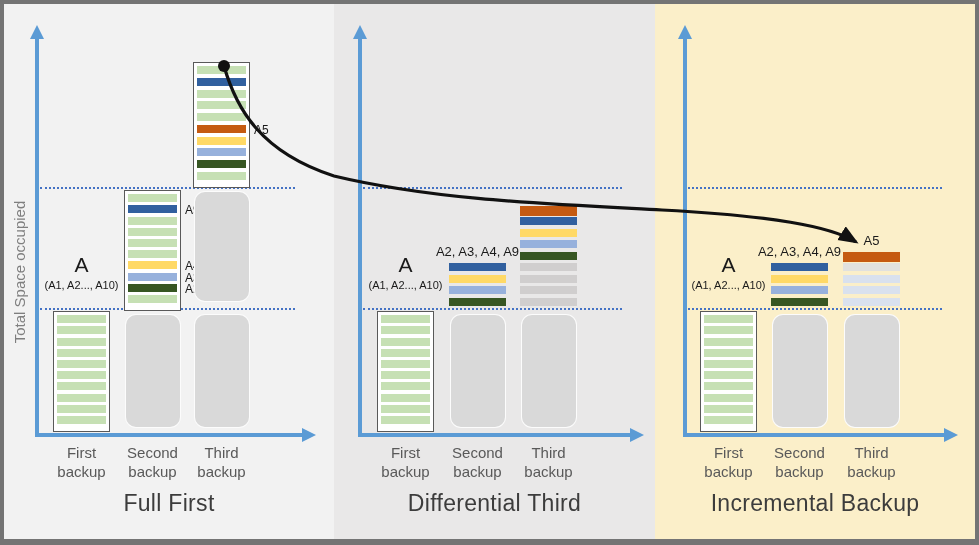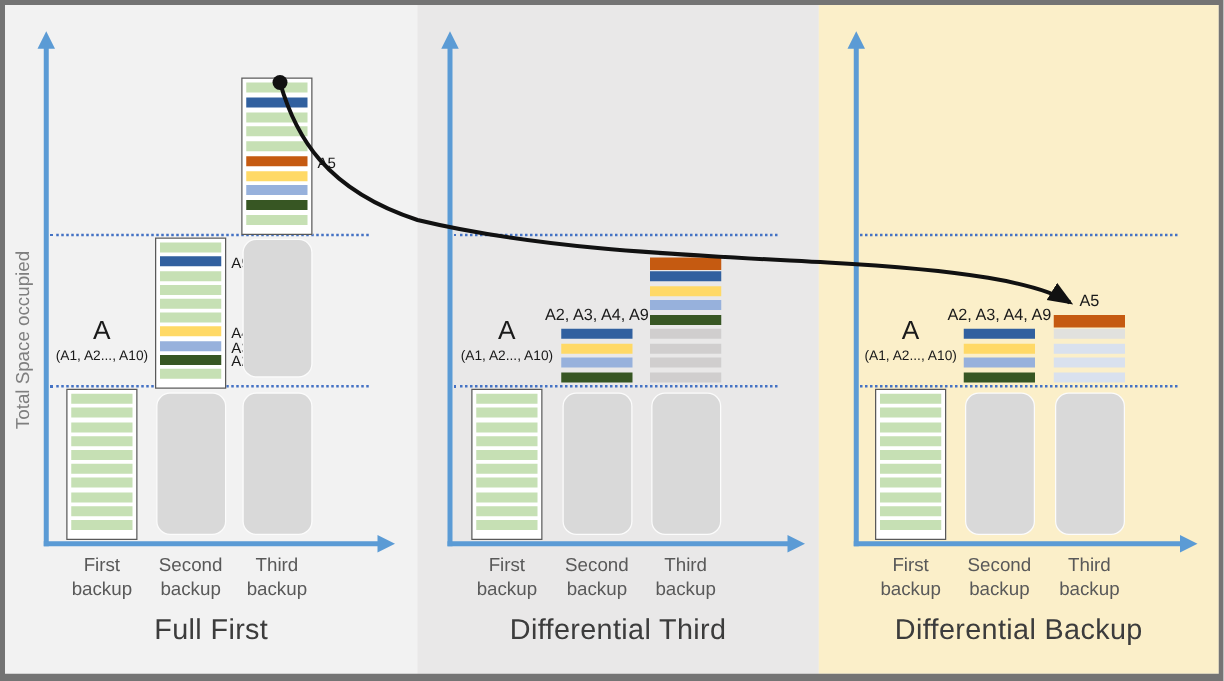--- a/index.html
+++ b/index.html
@@ -19,21 +19,21 @@
 
 <div class="stage">
 
   <div class="panel" id="panel-0" style="left: 4px; width: 330px; background: rgb(242, 242, 242);">
     <div class="panel-title">Full First</div>
   </div>
   <div class="panel" id="panel-1" style="left: 334px; width: 321px; background: rgb(233, 232, 232);">
     <div class="panel-title">Differential Third</div>
   </div>
   <div class="panel" id="panel-2" style="left: 655px; width: 320px; background: rgb(251, 239, 201);">
-    <div class="panel-title">Differential Backup</div>
+    <div class="panel-title">Incremental Backup</div>
   </div>
 
   <div id="layer">
       <div class="abs" style="left: 40px; top: 187px; width: 255px; height: 0px; border-top: 2px dotted rgb(68, 114, 196);"></div>
       <div class="abs" style="left: 40px; top: 308px; width: 255px; height: 0px; border-top: 2px dotted rgb(68, 114, 196);"></div>
       <div class="abs" style="left: 35px; top: 38px; width: 4px; height: 399px; background: rgb(91, 155, 213);"></div>
       <div class="abs" style="left: 30px; top: 25px; width: 0px; height: 0px; border-left: 7px solid transparent; border-right: 7px solid transparent; border-bottom: 14px solid rgb(91, 155, 213);"></div>
       <div class="abs" style="left: 35px; top: 433px; width: 269px; height: 4px; background: rgb(91, 155, 213);"></div>
       <div class="abs" style="left: 302px; top: 428px; width: 0px; height: 0px; border-top: 7px solid transparent; border-bottom: 7px solid transparent; border-left: 14px solid rgb(91, 155, 213);"></div>
       <div class="abs" style="left: 21px; top: 253px; width: 121px; text-align: center; color: rgb(26, 26, 26);">

